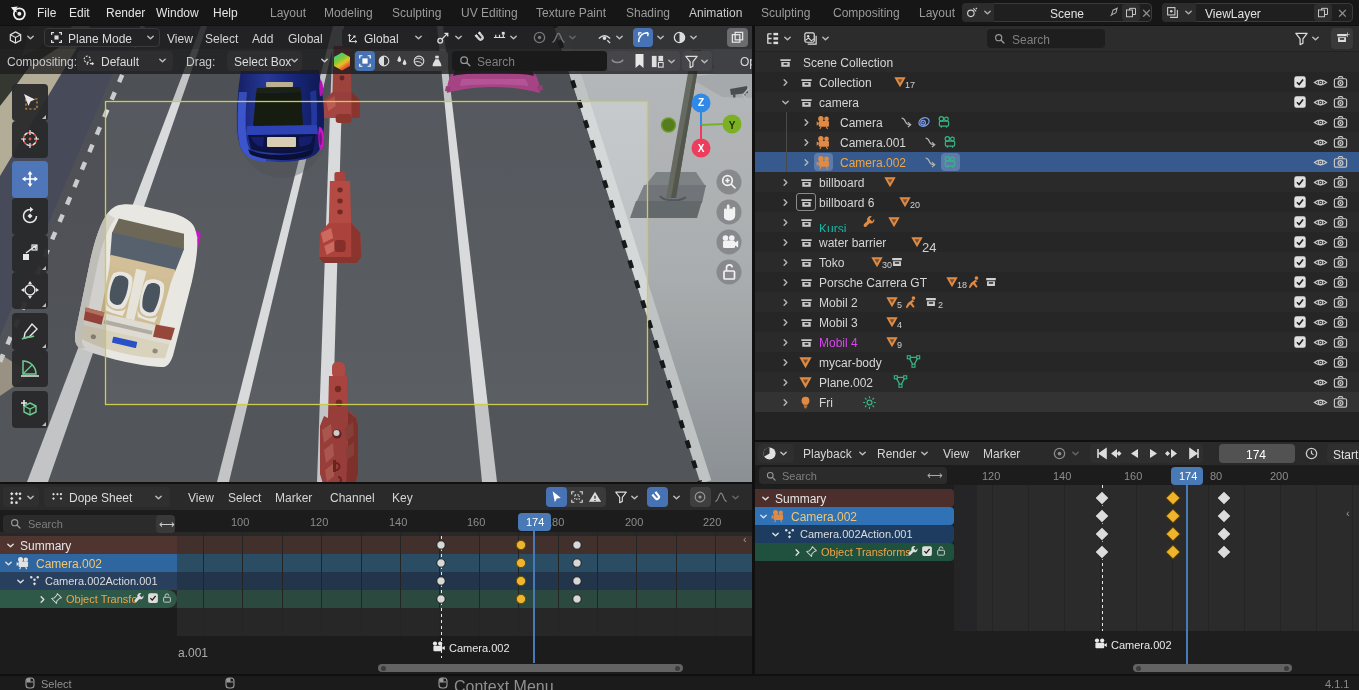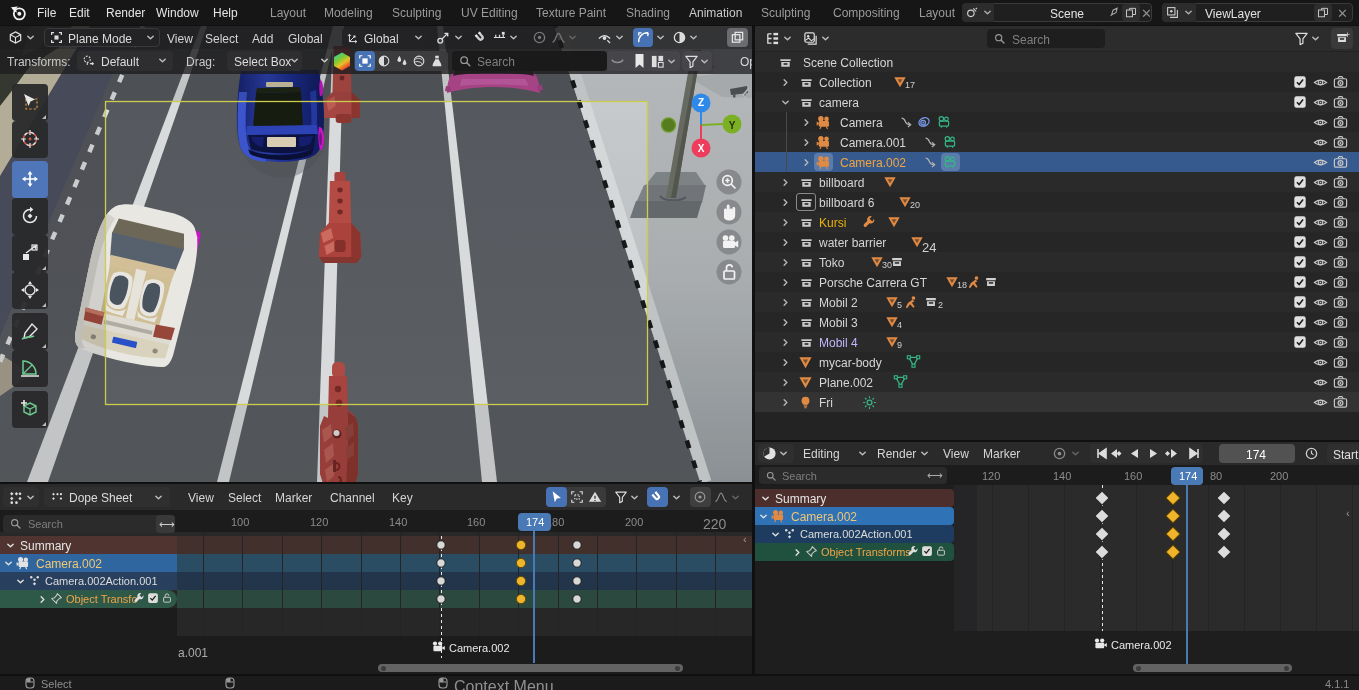--- a/index.html
+++ b/index.html
@@ -431,21 +431,21 @@
       </svg>
       <svg class="abs vchev" style="left:689px;top:7px;color:#bbb">
         <use href="#i-chevd"></use>
       </svg>
       <div class="chip" style="left:727px;top:2px;width:21px;height:19px;background:#6a6c70"></div>
       <svg class="abs" style="left:730px;top:4px" width="15" height="15" viewBox="0 0 16 16">
         <rect x="2.5" y="5" width="8" height="8" fill="none" stroke="#e8e8e8" stroke-width="1.3"></rect>
         <rect x="5.5" y="2.5" width="8" height="8" fill="none" stroke="#e8e8e8" stroke-width="1.3"></rect>
       </svg>
       <div class="abs" style="left:0;top:23px;width:752px;height:25px;background:rgba(28,28,30,0.78)"></div>
-      <div class="txt" style="left:7px;top:30px;color:#c9c9c9">Transforms:</div>
+      <div class="txt" style="left:7px;top:30px;color:#c9c9c9">Compositing:</div>
       <div class="chip" style="left:77px;top:25px;width:96px;height:20px;background:#2e2e30"></div>
       <svg class="abs" style="left:82px;top:28px" width="14" height="14" viewBox="0 0 16 16">
         <circle cx="6" cy="6" r="3.5" fill="none" stroke="#ddd" stroke-width="1.3" stroke-dasharray="2 1.6"></circle>
         <path d="M9 11 h4 m-1.5 -1.5 l1.5 1.5 l-1.5 1.5 M6 9.5 v3" stroke="#ddd" stroke-width="1.2" fill="none"></path>
       </svg>
       <div class="txt" style="left:101px;top:30px;color:#dcdcdc">Default</div>
       <svg class="abs vchev" style="left:158px;top:30px;color:#bbb">
         <use href="#i-chevd"></use>
       </svg>
       <div class="txt" style="left:186px;top:30px;color:#c9c9c9">Drag:</div>
@@ -772,21 +772,21 @@
       <svg class="abs" style="left:578px;top:169px;color:#c6c6c6" width="15" height="15" viewBox="0 0 16 16">
         <use href="#i-camtgl"></use>
       </svg>
       <div class="abs" style="left:0;top:186px;width:604px;height:20px;background:#2a2a2a"></div>
       <svg class="abs vchev" style="left:26px;top:192px;color:#b5b5b5">
         <use href="#i-chevr"></use>
       </svg>
       <svg class="abs" style="left:44px;top:189px;color:#c9c9c9" width="15" height="15" viewBox="0 0 16 16">
         <use href="#i-col"></use>
       </svg>
-      <div class="txt" style="left:64px;top:191px;color:#eab308">Kursi</div>
+      <div class="txt" style="left:64px;top:197px;color:#14b8a6">Kursi</div>
       <svg class="abs" style="left:132px;top:189px;color:#e08a44" width="14" height="14" viewBox="0 0 16 16">
         <use href="#i-mesh"></use>
       </svg>
       <svg class="abs" style="left:107px;top:189px;color:#e08a44" width="14" height="14" viewBox="0 0 16 16">
         <use href="#i-wrench"></use>
       </svg>
       <svg class="abs" style="left:538px;top:189px;color:#e0e0e0" width="14" height="14" viewBox="0 0 16 16">
         <use href="#i-chk"></use>
       </svg>
       <svg class="abs" style="left:558px;top:189px;color:#c6c6c6" width="15" height="15" viewBox="0 0 16 16">
@@ -916,21 +916,21 @@
       <svg class="abs" style="left:578px;top:289px;color:#c6c6c6" width="15" height="15" viewBox="0 0 16 16">
         <use href="#i-camtgl"></use>
       </svg>
       <div class="abs" style="left:0;top:306px;width:604px;height:20px;background:#2a2a2a"></div>
       <svg class="abs vchev" style="left:26px;top:312px;color:#b5b5b5">
         <use href="#i-chevr"></use>
       </svg>
       <svg class="abs" style="left:44px;top:309px;color:#c9c9c9" width="15" height="15" viewBox="0 0 16 16">
         <use href="#i-col"></use>
       </svg>
-      <div class="txt" style="left:64px;top:311px;color:#c4b5fd">Mobil 4</div>
+      <div class="txt" style="left:64px;top:311px;color:#d946ef">Mobil 4</div>
       <svg class="abs" style="left:130px;top:309px;color:#e08a44" width="14" height="14" viewBox="0 0 16 16">
         <use href="#i-mesh"></use>
       </svg>
       <div class="txt" style="left:142px;top:315px;color:#cfcfcf;font-size:9px">9</div>
       <svg class="abs" style="left:538px;top:309px;color:#e0e0e0" width="14" height="14" viewBox="0 0 16 16">
         <use href="#i-chk"></use>
       </svg>
       <svg class="abs" style="left:558px;top:309px;color:#c6c6c6" width="15" height="15" viewBox="0 0 16 16">
         <use href="#i-eye"></use>
       </svg>
@@ -1071,21 +1071,21 @@
         <use href="#i-mag"></use>
       </svg>
       <div class="txt" style="left:28px;top:35px;color:#7f7f7f;font-size:11px">Search</div>
       <div class="txt" style="left:159px;top:35px;color:#ccc;font-size:11px">⟷</div>
       <div class="txt" style="left:231px;top:33px;color:#8c8c8c;font-size:11px">100</div>
       <div class="txt" style="left:310px;top:33px;color:#8c8c8c;font-size:11px">120</div>
       <div class="txt" style="left:389px;top:33px;color:#8c8c8c;font-size:11px">140</div>
       <div class="txt" style="left:467px;top:33px;color:#8c8c8c;font-size:11px">160</div>
       <div class="txt" style="left:546px;top:33px;color:#8c8c8c;font-size:11px">180</div>
       <div class="txt" style="left:625px;top:33px;color:#8c8c8c;font-size:11px">200</div>
-      <div class="txt" style="left:703px;top:33px;color:#8c8c8c;font-size:14px">220</div>
+      <div class="txt" style="left:703px;top:33px;color:#8c8c8c;font-size:11px">220</div>
       <div class="abs" style="left:0;top:124px;width:752px;height:66px;background:#1c1c1c"></div>
       <div class="abs" style="left:177px;top:124px;width:575px;height:28px;background:#272727"></div>
       <div class="abs" style="left:0;top:52px;width:177px;height:18px;background:#503430;"></div>
       <div class="abs" style="left:177px;top:52px;width:575px;height:18px;background:#42302d"></div>
       <div class="abs" style="left:0;top:70px;width:177px;height:18px;background:#2f66a0;"></div>
       <div class="abs" style="left:177px;top:70px;width:575px;height:18px;background:#2a4d63"></div>
       <div class="abs" style="left:0;top:88px;width:177px;height:18px;background:#28405e;"></div>
       <div class="abs" style="left:177px;top:88px;width:575px;height:18px;background:#22354a"></div>
       <div class="abs" style="left:0;top:106px;width:177px;height:18px;background:#2e5847;border-radius:0 9px 9px 0"></div>
       <div class="abs" style="left:177px;top:106px;width:575px;height:18px;background:#2b493e"></div>
@@ -1178,21 +1178,21 @@
 <div class="abs" style="left:755px;top:442px;width:604px;height:232px;overflow:hidden;background:#242424">
       <div class="abs" style="left:0;top:0;width:604px;height:23px;background:#2a2a2b"></div>
       <div class="chip" style="left:3px;top:2px;width:36px;height:19px;background:#2f2f30"></div>
       <svg class="abs" style="left:7px;top:4px" width="15" height="15" viewBox="0 0 16 16">
         <circle cx="8" cy="8" r="6.5" fill="#e0e0e0"></circle>
         <path d="M8 8 L8 1.5 A6.5 6.5 0 0 0 2.4 11.2 Z" fill="#2f2f30"></path>
       </svg>
       <svg class="abs vchev" style="left:24px;top:7px;color:#bbb">
         <use href="#i-chevd"></use>
       </svg>
-      <div class="txt" style="left:48px;top:6px;color:#d5d5d5">Editing</div>
+      <div class="txt" style="left:48px;top:6px;color:#d5d5d5">Playback</div>
       <svg class="abs vchev" style="left:103px;top:7px;color:#bbb">
         <use href="#i-chevd"></use>
       </svg>
       <div class="txt" style="left:122px;top:6px;color:#d5d5d5">Render</div>
       <svg class="abs vchev" style="left:165px;top:7px;color:#bbb">
         <use href="#i-chevd"></use>
       </svg>
       <div class="txt" style="left:188px;top:6px;color:#d5d5d5">View</div>
       <div class="txt" style="left:228px;top:6px;color:#d5d5d5">Marker</div>
       <svg class="abs" style="left:297px;top:4px" width="15" height="15" viewBox="0 0 16 16">

